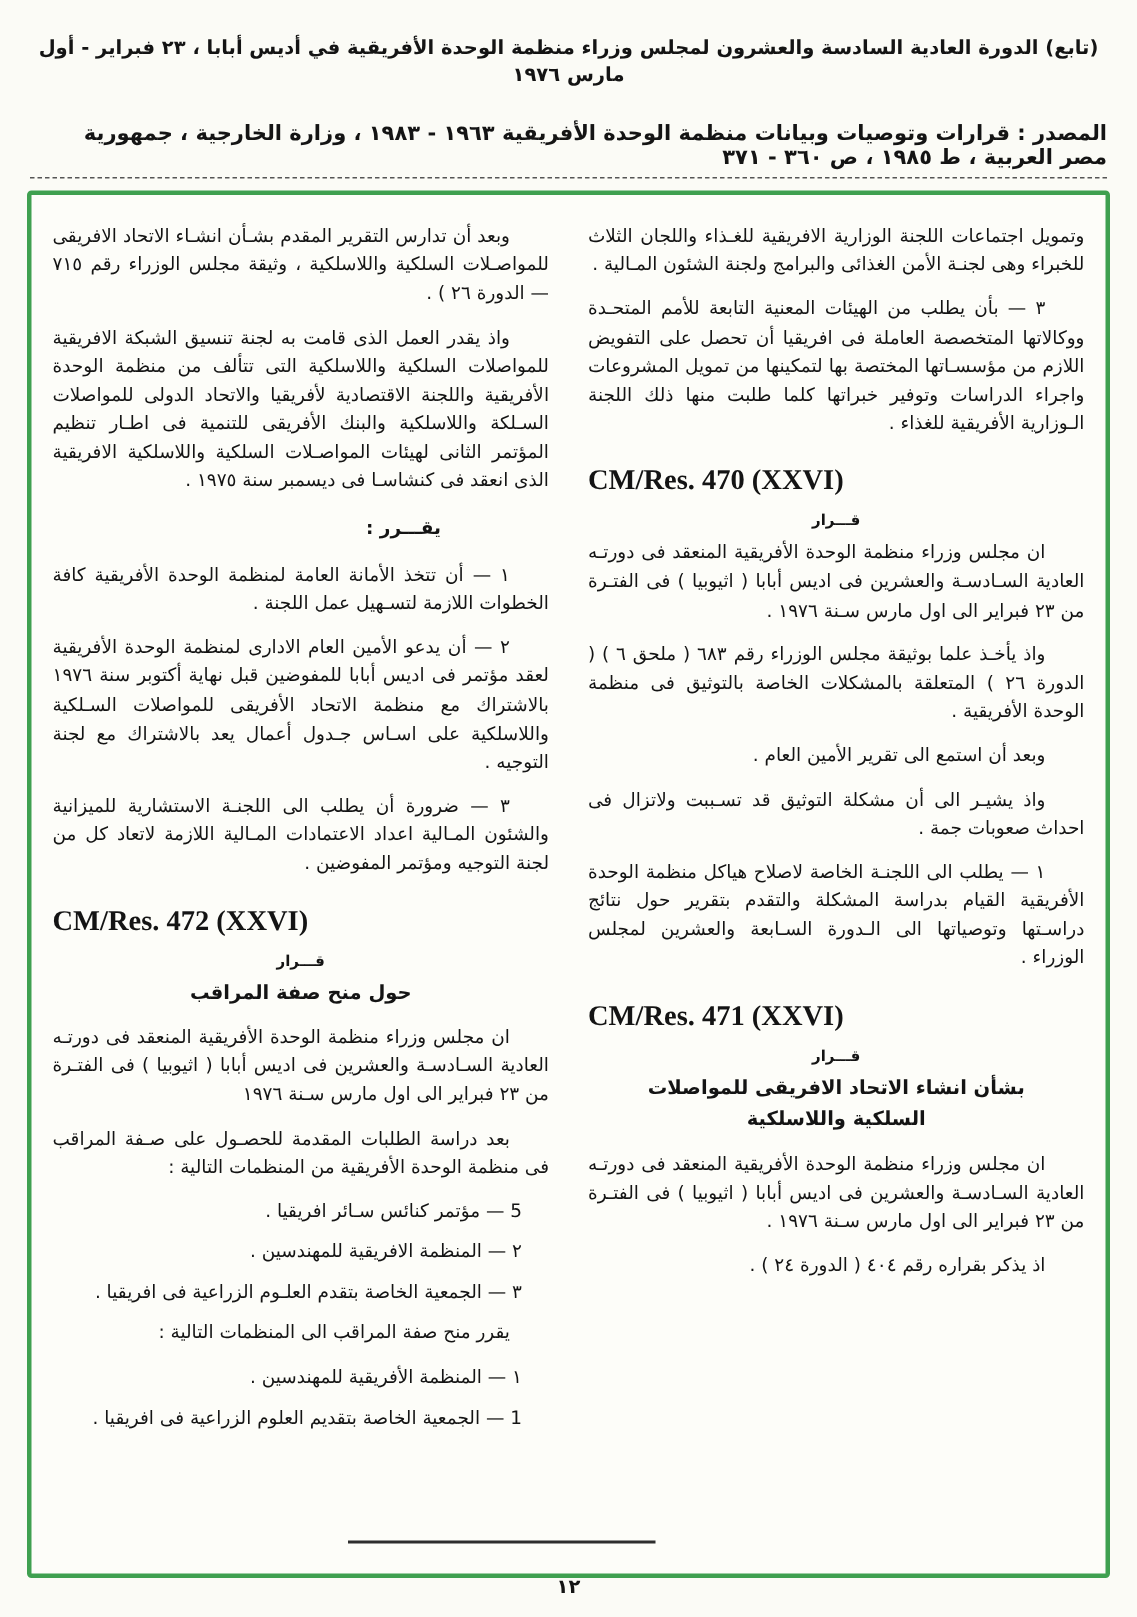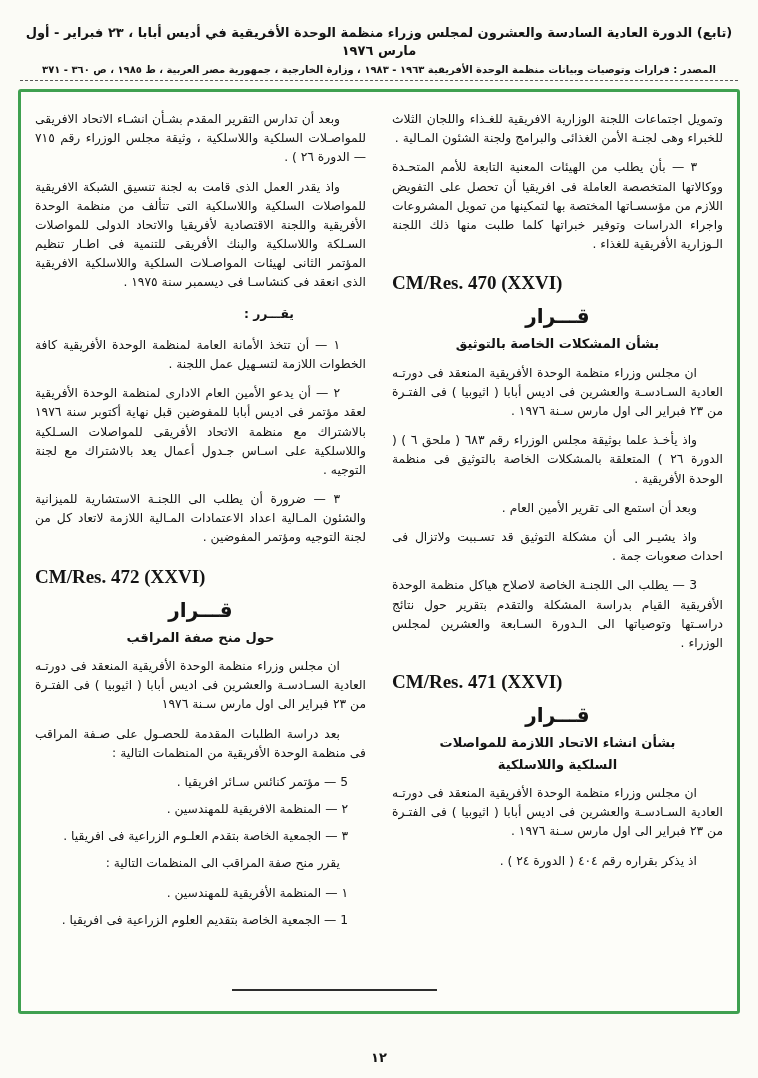--- a/index.html
+++ b/index.html
@@ -12,22 +12,22 @@
   }
   .page { position:relative; width:758px; height:1078px; direction:rtl; }
 
   
   .header { padding:24px 20px 0 20px; }
   .header-title {
     font-weight:bold; font-size:13px; line-height:1.35;
     text-align:center; letter-spacing:0;
   }
   .header-source {
-    font-size:10px; font-weight:bold; margin-top:5px;
-    text-align:center; padding-bottom:5px;
+    font-size:14px; font-weight:bold; margin-top:22px;
+    text-align:right; padding-bottom:5px;
     border-bottom:1px dashed #555;
   }
 
   
   .content-box {
     box-sizing:border-box;
     margin:8px 18px 0 18px;
     height:925px;
     border:3px solid #3fa050;
     border-radius:3px;
@@ -48,21 +48,21 @@
   }
   .no-indent { text-indent:0; }
   .lead { text-indent:72px; margin:12px 0 12px 0; font-weight:bold; }
   .res-code {
     direction:ltr; text-align:left;
     font-family:"Liberation Serif", serif;
     font-weight:bold; font-size:19px;
     margin:18px 0 10px 0;
   }
   .res-title {
-    text-align:center; font-weight:bold; font-size:20px;
+    text-align:center; font-weight:bold; font-size:10px;
     margin:2px 0 6px 0; letter-spacing:1px;
   }
   .res-subtitle {
     text-align:center; font-weight:bold; font-size:13px;
     margin:0 0 10px 0; line-height:1.5;
   }
   .res-subtitle.tight { margin-bottom:2px; }
   .list-item {
     font-size:12.3px; line-height:1.56;
     text-align:right; margin:0 0 8px 0;
@@ -91,29 +91,28 @@
     <div class="header-source">المصدر : قرارات وتوصيات وبيانات منظمة الوحدة الأفريقية ١٩٦٣ - ١٩٨٣ ، وزارة الخارجية ، جمهورية مصر العربية ، ط ١٩٨٥ ، ص ٣٦٠ - ٣٧١</div>
   </div>
 
   <div class="content-box">
 
     <div class="col">
       <p class="para no-indent">وتمويل اجتماعات اللجنة الوزارية الافريقية للغـذاء واللجان الثلاث للخبراء وهى لجنـة الأمن الغذائى والبرامج ولجنة الشئون المـالية .</p>
       <p class="para">٣ — بأن يطلب من الهيئات المعنية التابعة للأمم المتحـدة ووكالاتها المتخصصة العاملة فى افريقيا أن تحصل على التفويض اللازم من مؤسسـاتها المختصة بها لتمكينها من تمويل المشروعات واجراء الدراسات وتوفير خبراتها كلما طلبت منها ذلك اللجنة الـوزارية الأفريقية للغذاء .</p>
       <div class="res-code">CM/Res. 470 (XXVI)</div>
       <div class="res-title">قـــرار</div>
-      <div class="res-subtitle">بشأن المشكلات الخاصة بالتوثيق</div>
       <p class="para">ان مجلس وزراء منظمة الوحدة الأفريقية المنعقد فى دورتـه العادية السـادسـة والعشرين فى اديس أبابا ( اثيوبيا ) فى الفتـرة من ٢٣ فبراير الى اول مارس سـنة ١٩٧٦ .</p>
       <p class="para">واذ يأخـذ علما بوثيقة مجلس الوزراء رقم ٦٨٣ ( ملحق ٦ ) ( الدورة ٢٦ ) المتعلقة بالمشكلات الخاصة بالتوثيق فى منظمة الوحدة الأفريقية .</p>
       <p class="para">وبعد أن استمع الى تقرير الأمين العام .</p>
       <p class="para">واذ يشيـر الى أن مشكلة التوثيق قد تسـببت ولاتزال فى احداث صعوبات جمة .</p>
-      <p class="para">3 — يطلب الى اللجنـة الخاصة لاصلاح هياكل منظمة الوحدة الأفريقية القيام بدراسة المشكلة والتقدم بتقرير حول نتائج دراسـتها وتوصياتها الى الـدورة السـابعة والعشرين لمجلس الوزراء .</p>
+      <p class="para">١ — يطلب الى اللجنـة الخاصة لاصلاح هياكل منظمة الوحدة الأفريقية القيام بدراسة المشكلة والتقدم بتقرير حول نتائج دراسـتها وتوصياتها الى الـدورة السـابعة والعشرين لمجلس الوزراء .</p>
       <div class="res-code">CM/Res. 471 (XXVI)</div>
       <div class="res-title">قـــرار</div>
-      <div class="res-subtitle tight">بشأن انشاء الاتحاد اللازمة للمواصلات</div>
+      <div class="res-subtitle tight">بشأن انشاء الاتحاد الافريقى للمواصلات</div>
       <div class="res-subtitle">السلكية واللاسلكية</div>
       <p class="para">ان مجلس وزراء منظمة الوحدة الأفريقية المنعقد فى دورتـه العادية السـادسـة والعشرين فى اديس أبابا ( اثيوبيا ) فى الفتـرة من ٢٣ فبراير الى اول مارس سـنة ١٩٧٦ .</p>
       <p class="para">اذ يذكر بقراره رقم ٤٠٤ ( الدورة ٢٤ ) .</p>
     </div>
 
     <div class="col">
       <p class="para">وبعد أن تدارس التقرير المقدم بشـأن انشـاء الاتحاد الافريقى للمواصـلات السلكية واللاسلكية ، وثيقة مجلس الوزراء رقم ٧١٥ — الدورة ٢٦ ) .</p>
       <p class="para">واذ يقدر العمل الذى قامت به لجنة تنسيق الشبكة الافريقية للمواصلات السلكية واللاسلكية التى تتألف من منظمة الوحدة الأفريقية واللجنة الاقتصادية لأفريقيا والاتحاد الدولى للمواصلات السـلكة واللاسلكية والبنك الأفريقى للتنمية فى اطـار تنظيم المؤتمر الثانى لهيئات المواصـلات السلكية واللاسلكية الافريقية الذى انعقد فى كنشاسـا فى ديسمبر سنة ١٩٧٥ .</p>
       <p class="para lead">يقـــرر :</p>
       <p class="para">١ — أن تتخذ الأمانة العامة لمنظمة الوحدة الأفريقية كافة الخطوات اللازمة لتسـهيل عمل اللجنة .</p>

